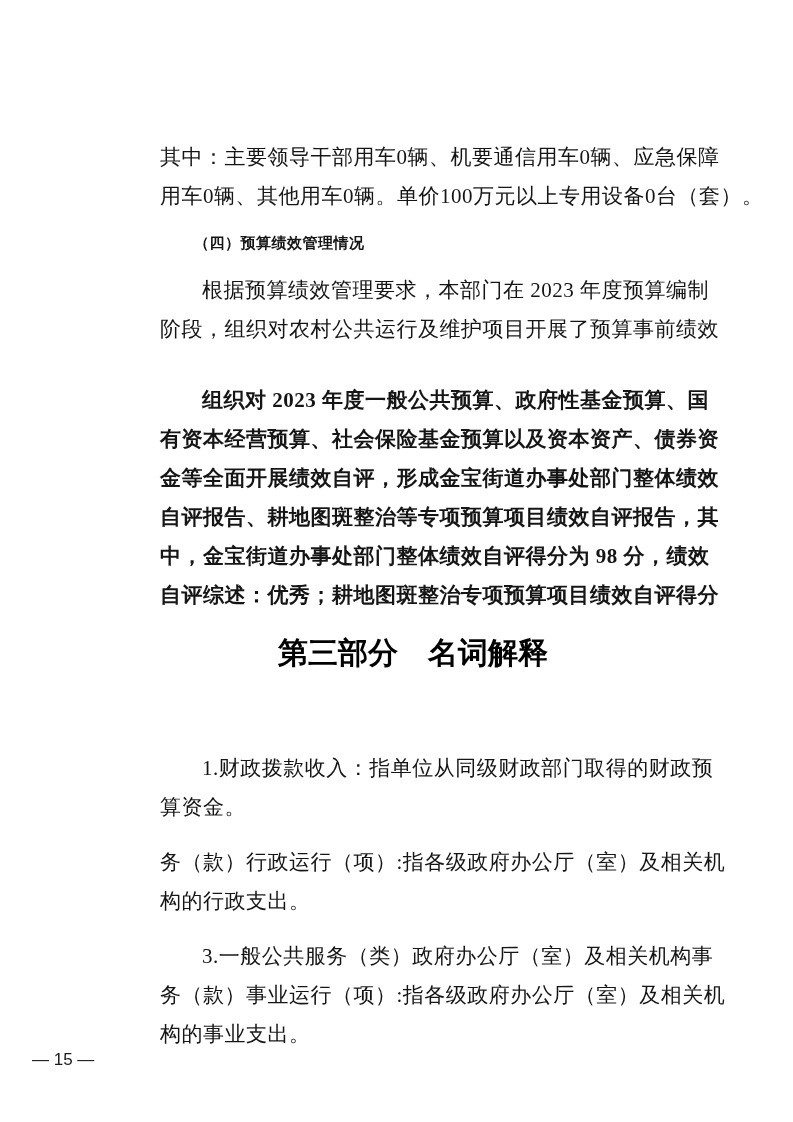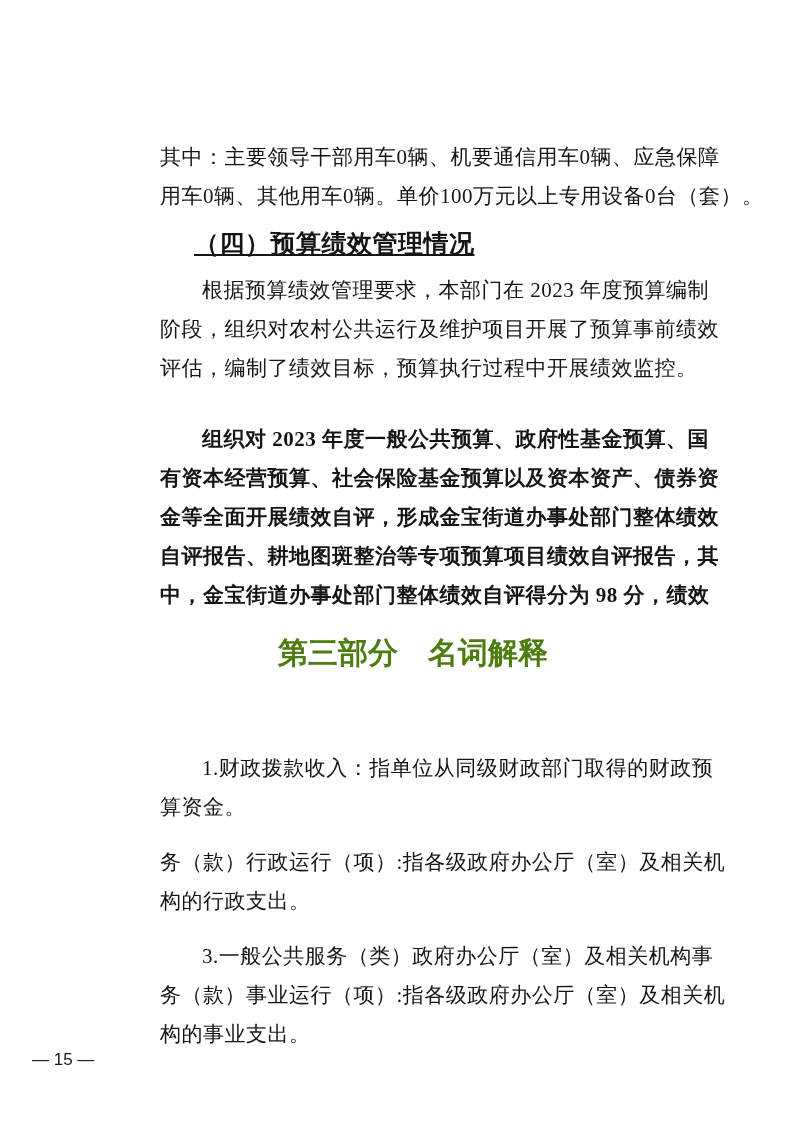--- a/index.html
+++ b/index.html
@@ -30,36 +30,35 @@
     white-space: nowrap;
     letter-spacing: 0.5px;
   }
   .line.last {
     text-align-last: left;
   }
   .line.indent {
     text-indent: 42px;
   }
   .sub-heading {
-    font-size: 25px;
+    font-size: 15px;
     height: 39px;
     line-height: 39px;
     font-weight: bold;
     text-indent: 42px;
     letter-spacing: 0.5px;
     white-space: nowrap;
-    text-decoration: underline;
   }
   .part-heading {
     font-family: "Liberation Sans", "DejaVu Sans", sans-serif;
     font-weight: bold;
     font-size: 30px;
     line-height: 44px;
     text-align: center;
-    color: #4d7c0f;
+    color: #000000;
     margin-top: 8px;
     margin-bottom: 50px;
     white-space: nowrap;
   }
   .footer {
     position: absolute;
     left: 0;
     right: 0;
     top: 1026px;
     text-align: left;
@@ -74,28 +73,28 @@
 <div class="page">
   <div class="doc-body">
       <div class="paragraph">
         <div class="line">其中：主要领导干部用车0辆、机要通信用车0辆、应急保障</div>
         <div class="line last">用车0辆、其他用车0辆。单价100万元以上专用设备0台（套）。</div>
       </div>
       <div class="sub-heading">（四）预算绩效管理情况</div>
       <div class="paragraph">
         <div class="line indent">根据预算绩效管理要求，本部门在 2023 年度预算编制</div>
         <div class="line">阶段，组织对农村公共运行及维护项目开展了预算事前绩效</div>
-        <div class="line last">评估，编制了绩效目标，预算执行过程中开展绩效监控。</div>
       </div>
       <div class="paragraph spaced">
         <div class="line indent">组织对 2023 年度一般公共预算、政府性基金预算、国</div>
         <div class="line">有资本经营预算、社会保险基金预算以及资本资产、债券资</div>
         <div class="line">金等全面开展绩效自评，形成金宝街道办事处部门整体绩效</div>
         <div class="line">自评报告、耕地图斑整治等专项预算项目绩效自评报告，其</div>
         <div class="line">中，金宝街道办事处部门整体绩效自评得分为 98 分，绩效</div>
+        <div class="line">自评综述：优秀；耕地图斑整治专项预算项目绩效自评得分</div>
       </div>
       <div class="part-heading">第三部分　名词解释</div>
       <div class="paragraph">
         <div class="line indent">1.财政拨款收入：指单位从同级财政部门取得的财政预</div>
         <div class="line last">算资金。</div>
       </div>
       <div class="paragraph">
         <div class="line">务（款）行政运行（项）:指各级政府办公厅（室）及相关机</div>
         <div class="line last">构的行政支出。</div>
       </div>

